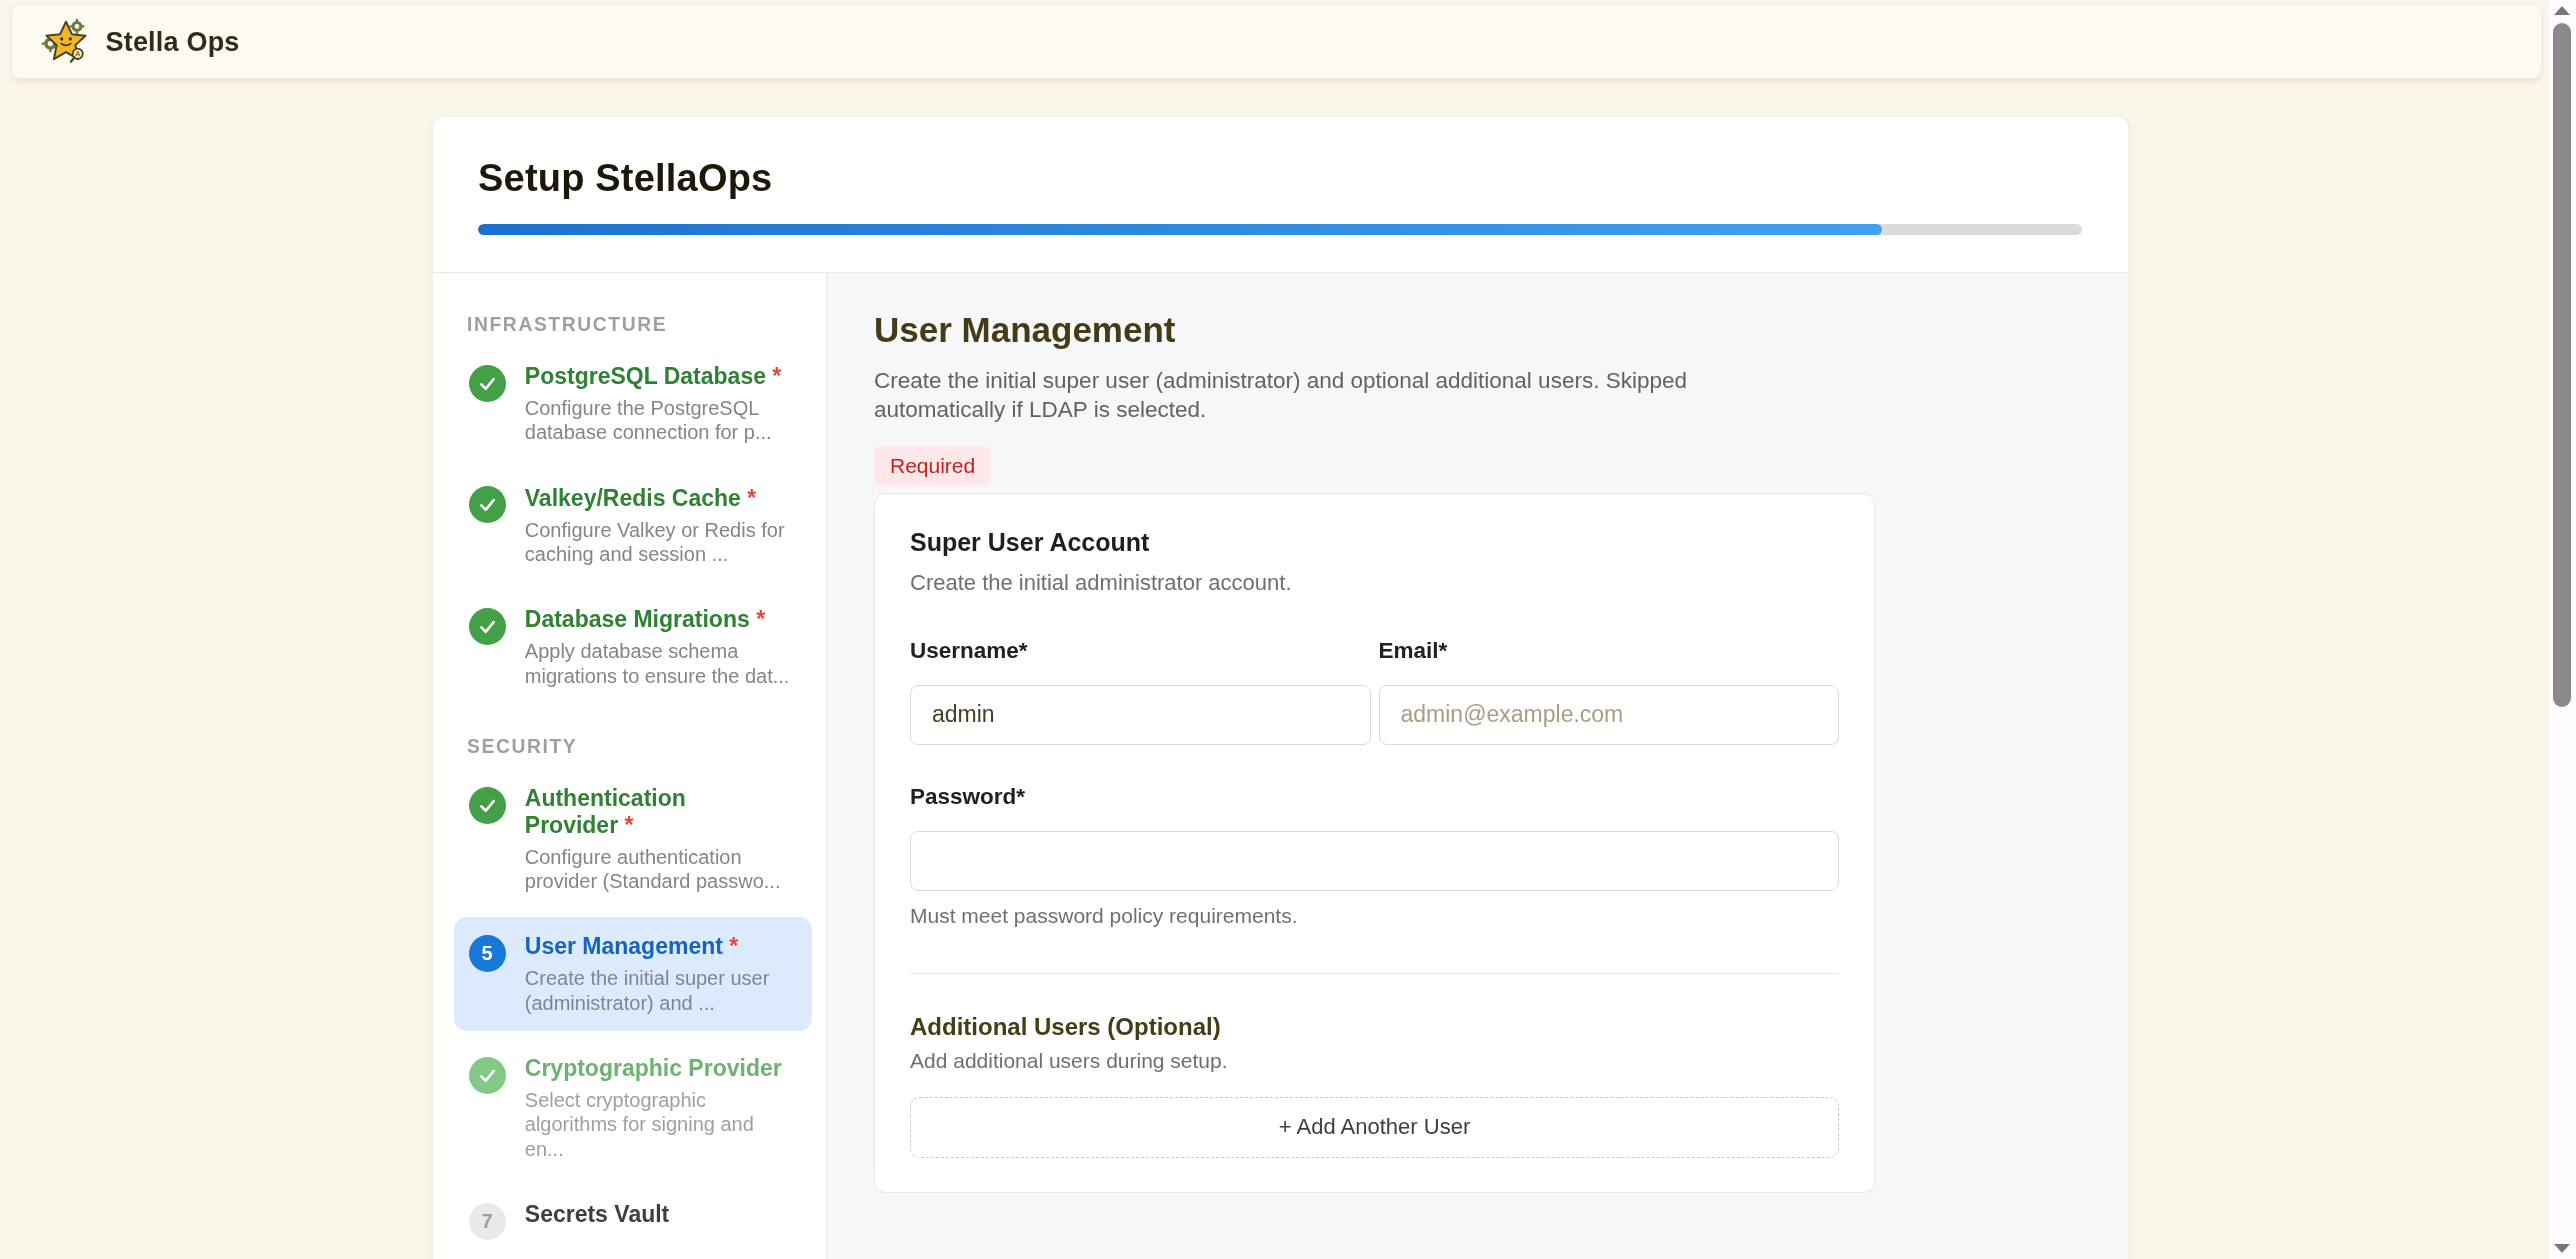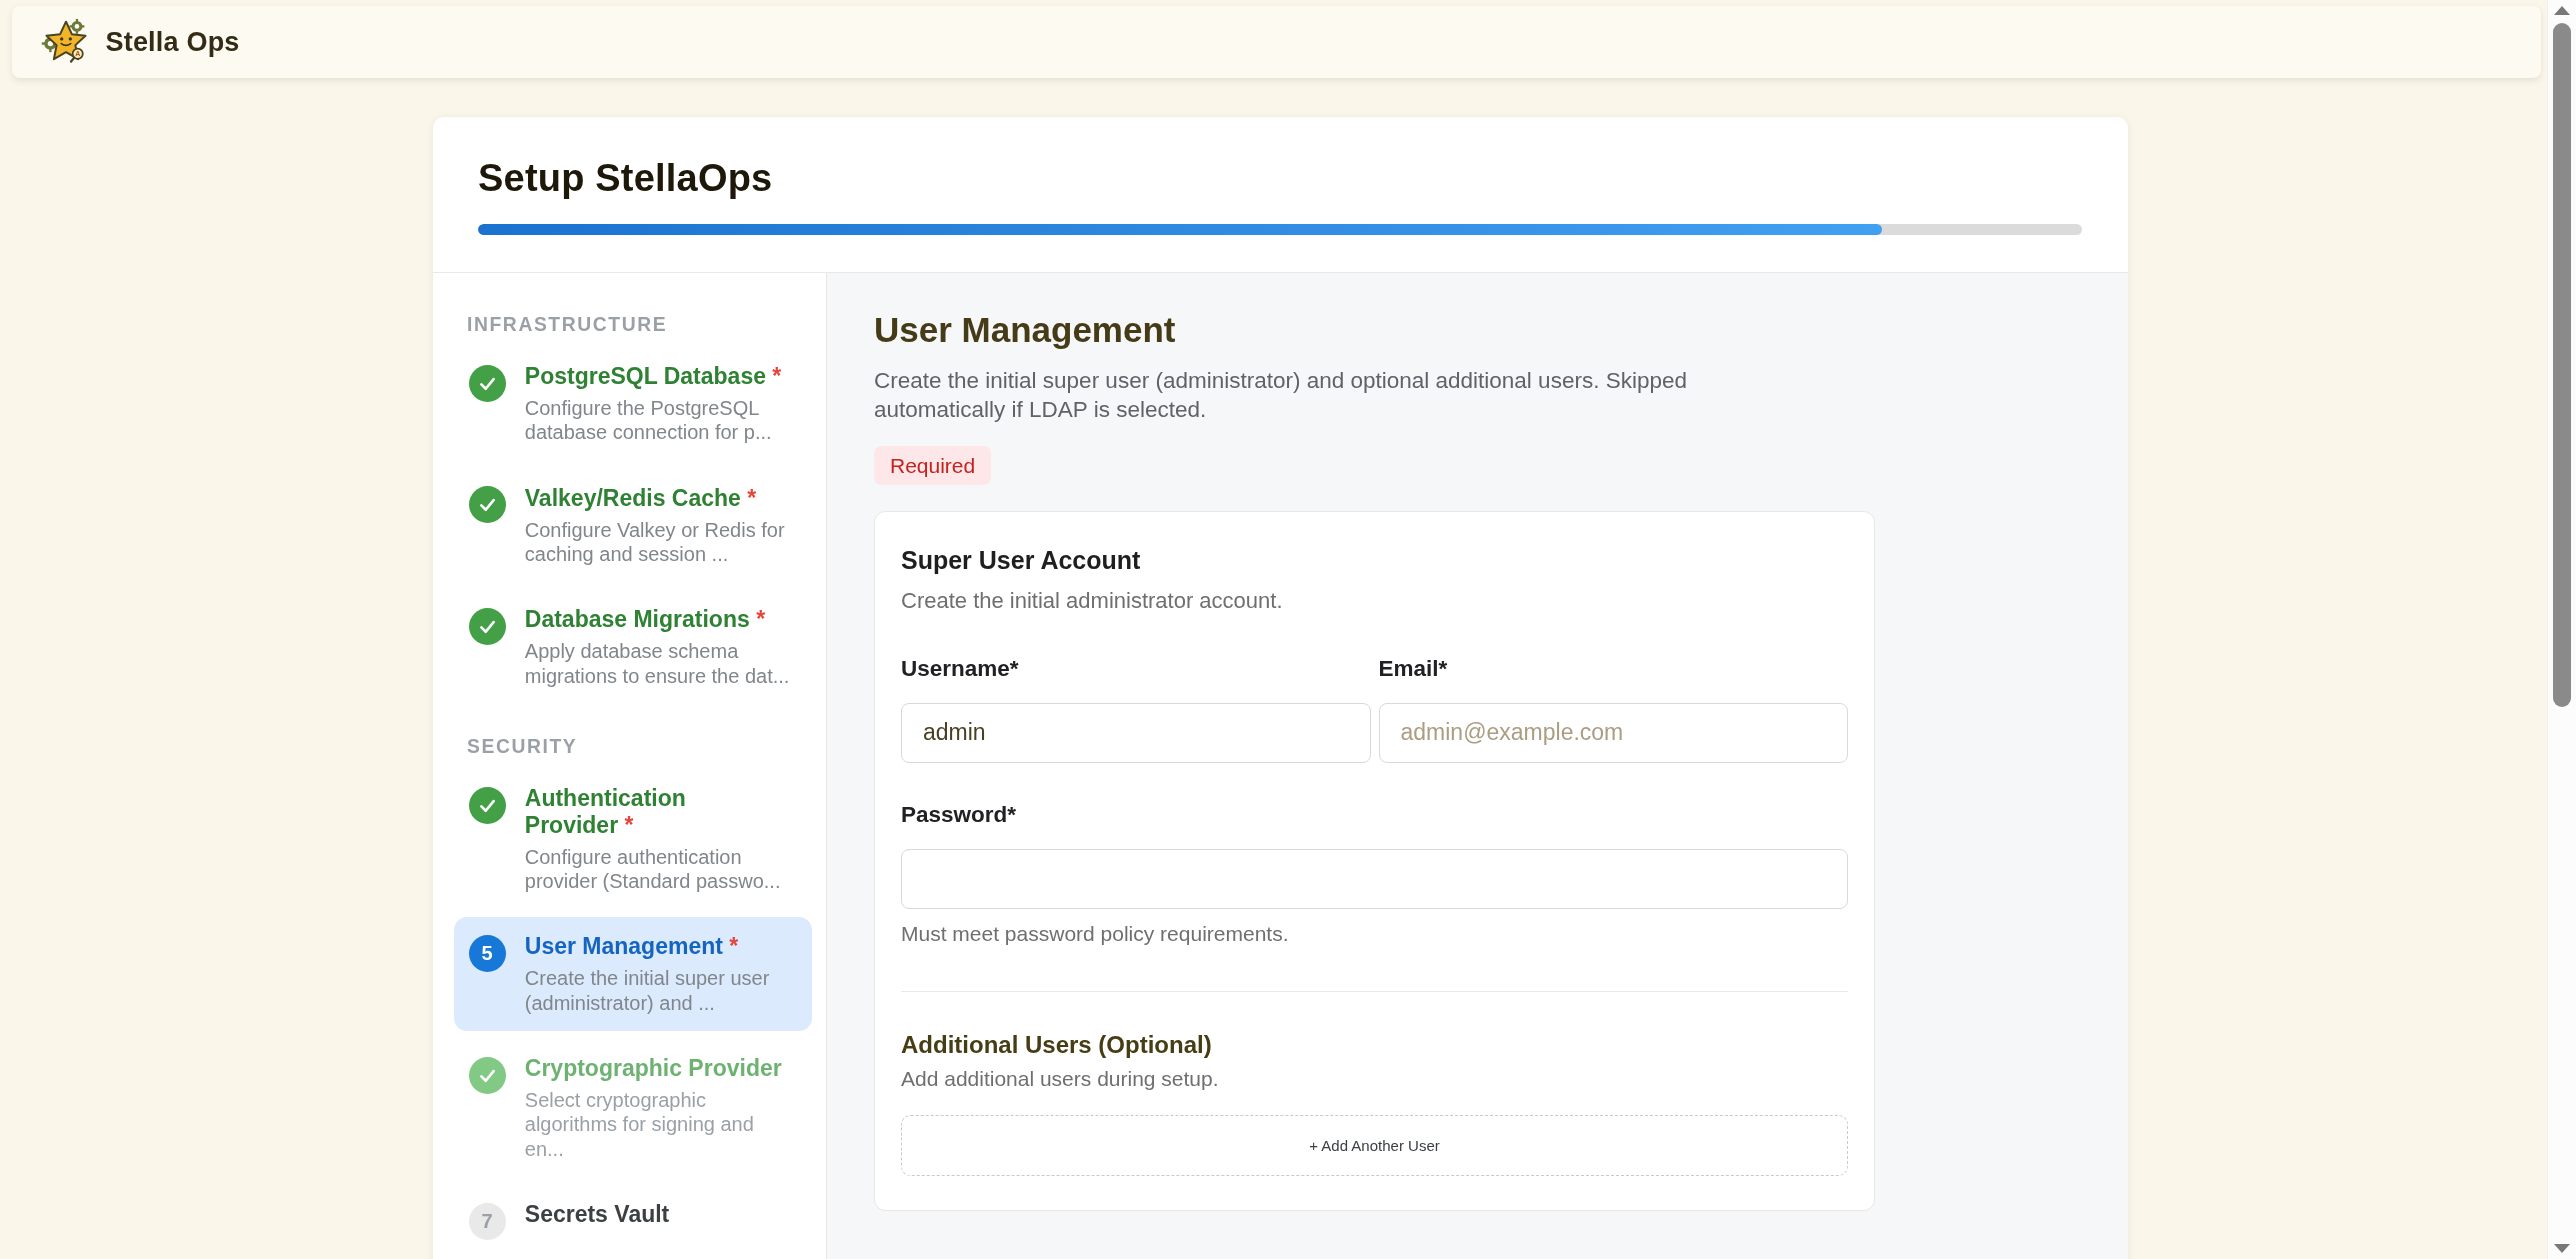--- a/index.html
+++ b/index.html
@@ -96,42 +96,42 @@
     flex:1; background:#f6f7f9; padding:37px 0 0 47px; overflow:hidden;
   }
   .page-title { font-size:35px; font-weight:700; color:#453b16; }
   .page-desc { margin-top:16px; font-size:22.5px; line-height:1.33; color:#5f6368; max-width:885px; }
   .req-badge {
     display:inline-block; margin-top:21px; background:#fde7e9; color:#c5221f;
     font-size:21px; font-weight:400; padding:7.2px 16px; border-radius:7.2px;
   }
   .panel {
     width:1001px; background:#fff; border:0.8px solid #e7e7e4; border-radius:11.3px;
-    padding:34px 26px; margin-top:26px;
+    padding:34px 35px; margin-top:8px;
   }
   .panel-title { font-size:25px; font-weight:700; color:#1f1f1f; }
   .panel-sub { margin-top:13px; font-size:22px; color:#6f6f6f; }
 
   .field-grid { display:grid; grid-template-columns:1fr 1fr; column-gap:8px; margin-top:42px; }
   .field-label { font-size:22.5px; font-weight:600; color:#202124; }
   .text-input {
     margin-top:21px; width:100%; height:60px; border:0.8px solid #d9d9d9; border-radius:8px;
     padding:0 21px; font-size:23px; font-family:"Liberation Sans",sans-serif;
     color:#493f22; background:#fff; outline:none; display:block;
   }
   .text-input::placeholder { color:#ab9d82; }
   .pw-block { margin-top:39px; }
   .field-help { margin-top:13px; font-size:21px; color:#6f6f6f; }
   .panel-divider { margin-top:45px; border-top:0.8px solid #e8e8e8; }
 
   .add-title { margin-top:39px; font-size:24px; font-weight:700; color:#473d14; }
   .add-sub { margin-top:8px; font-size:21px; color:#6f6f6f; }
   .add-user-btn {
     margin-top:24px; width:100%; height:61px; background:transparent;
-    border:1.6px dashed #c9c9c9; border-radius:9.7px; font-size:15px; color:#3c4043;
+    border:1.6px dashed #c9c9c9; border-radius:9.7px; font-size:22px; color:#3c4043;
     font-family:"Liberation Sans",sans-serif; cursor:pointer;
   }
 </style>
 </head>
 <body>
 
 <header class="topbar">
   <svg class="brand-logo" viewBox="0 0 64 64" aria-hidden="true">
 
     <circle cx="12" cy="34" r="8" fill="#6b7a3a"></circle>

